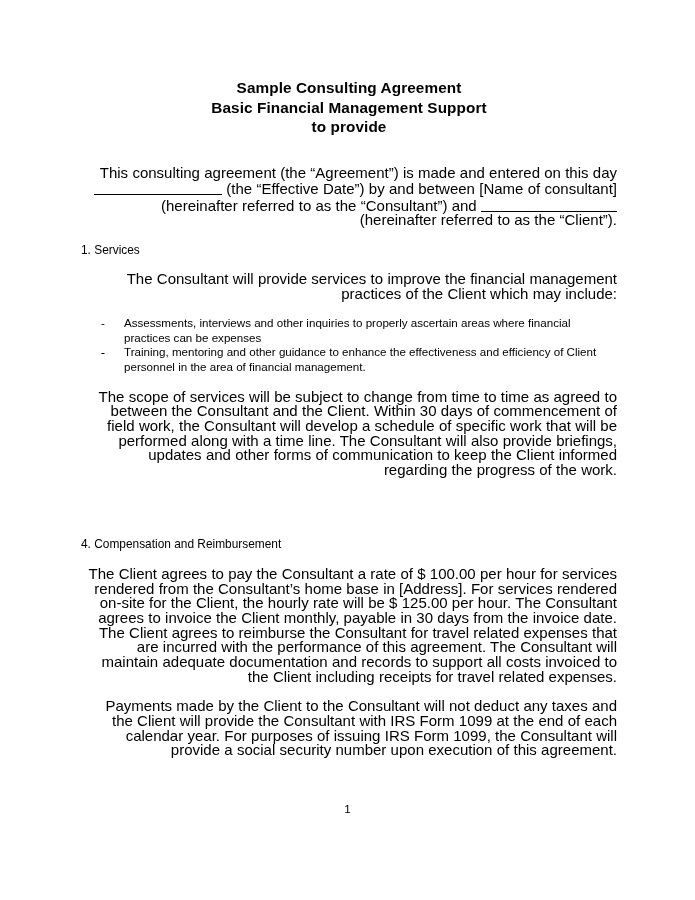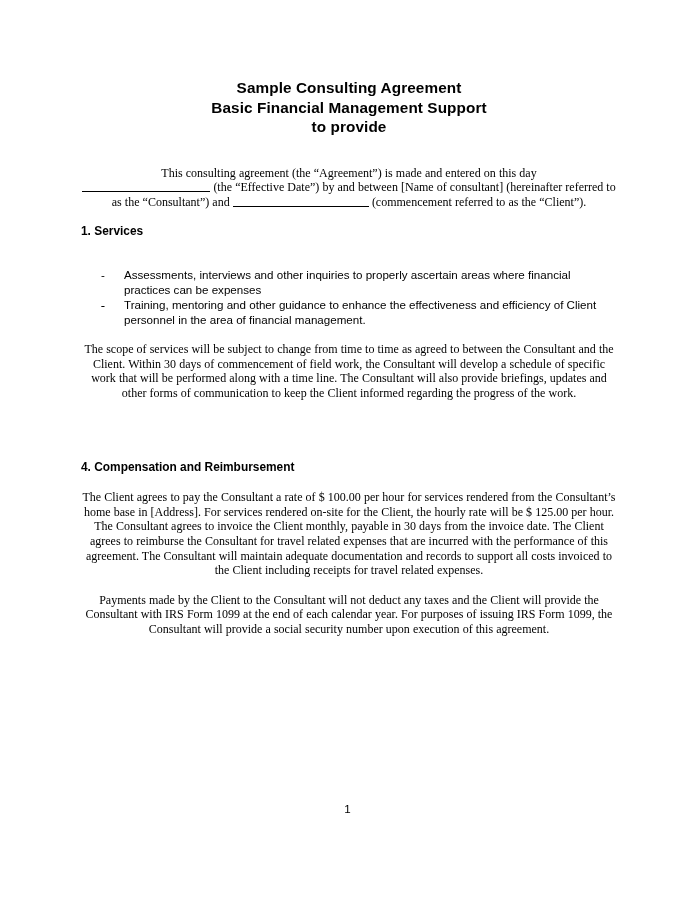--- a/index.html
+++ b/index.html
@@ -36,36 +36,35 @@
     font-size: 15.3px;
     font-weight: bold;
     line-height: 19.5px;
     margin: 0 0 0 0;
     letter-spacing: 0.1px;
   }
   .doc-title .tline { display: block; }
 
   
   .para {
-    font-size: 12px;
+    font-size: 15px;
     line-height: 14.7px;
     margin: 0;
-    text-align: center;
+    text-align: right;
     word-spacing: 0.1px;
-    font-family: Liberation Serif, serif;
   }
   .spacer-para { height: 14.7px; }
   .spacer-sm   { height: 13px; }
   .spacer-md   { height: 16px; }
   .spacer-lg   { height: 45px; }
 
   
   .section-head {
     font-size: 11.9px;
-    font-weight: bold;
+    font-weight: normal;
     line-height: 14.7px;
     margin: 0;
   }
 
   
   .blank {
     display: inline-block;
     border-bottom: 1px solid #000;
     vertical-align: baseline;
     height: 0.92em;
@@ -115,28 +114,29 @@
 
     <h1 class="doc-title">
       <span class="tline">Sample Consulting Agreement</span>
       <span class="tline">Basic Financial Management Support</span>
       <span class="tline">to provide</span>
     </h1>
 
     <div class="spacer-md"></div>
     <div class="spacer-sm"></div>
 
-    <p class="para"><span>This consulting agreement (the “Agreement”) is made and entered on this day</span><br><span class="blank blank-1"></span> <span>(the “Effective Date”) by and between [Name of consultant] (hereinafter referred to as the “Consultant”) and</span> <span class="blank blank-2"></span> <span>(commencement referred to as the “Client”).</span></p>
+    <p class="para"><span>This consulting agreement (the “Agreement”) is made and entered on this day</span><br><span class="blank blank-1"></span> <span>(the “Effective Date”) by and between [Name of consultant] (hereinafter referred to as the “Consultant”) and</span> <span class="blank blank-2"></span> <span>(hereinafter referred to as the “Client”).</span></p>
 
     <div class="spacer-para"></div>
 
     <h2 class="section-head">1. Services</h2>
 
     <div class="spacer-para"></div>
 
+    <p class="para">The Consultant will provide services to improve the financial management practices of the Client which may include:</p>
 
     <div class="spacer-para"></div>
 
     <ul class="list">
       <li class="list-item">
         <span class="list-marker">-</span>
         <span>Assessments, interviews and other inquiries to properly ascertain areas where financial practices can be expenses</span>
       </li>
       <li class="list-item">
         <span class="list-marker">-</span>

